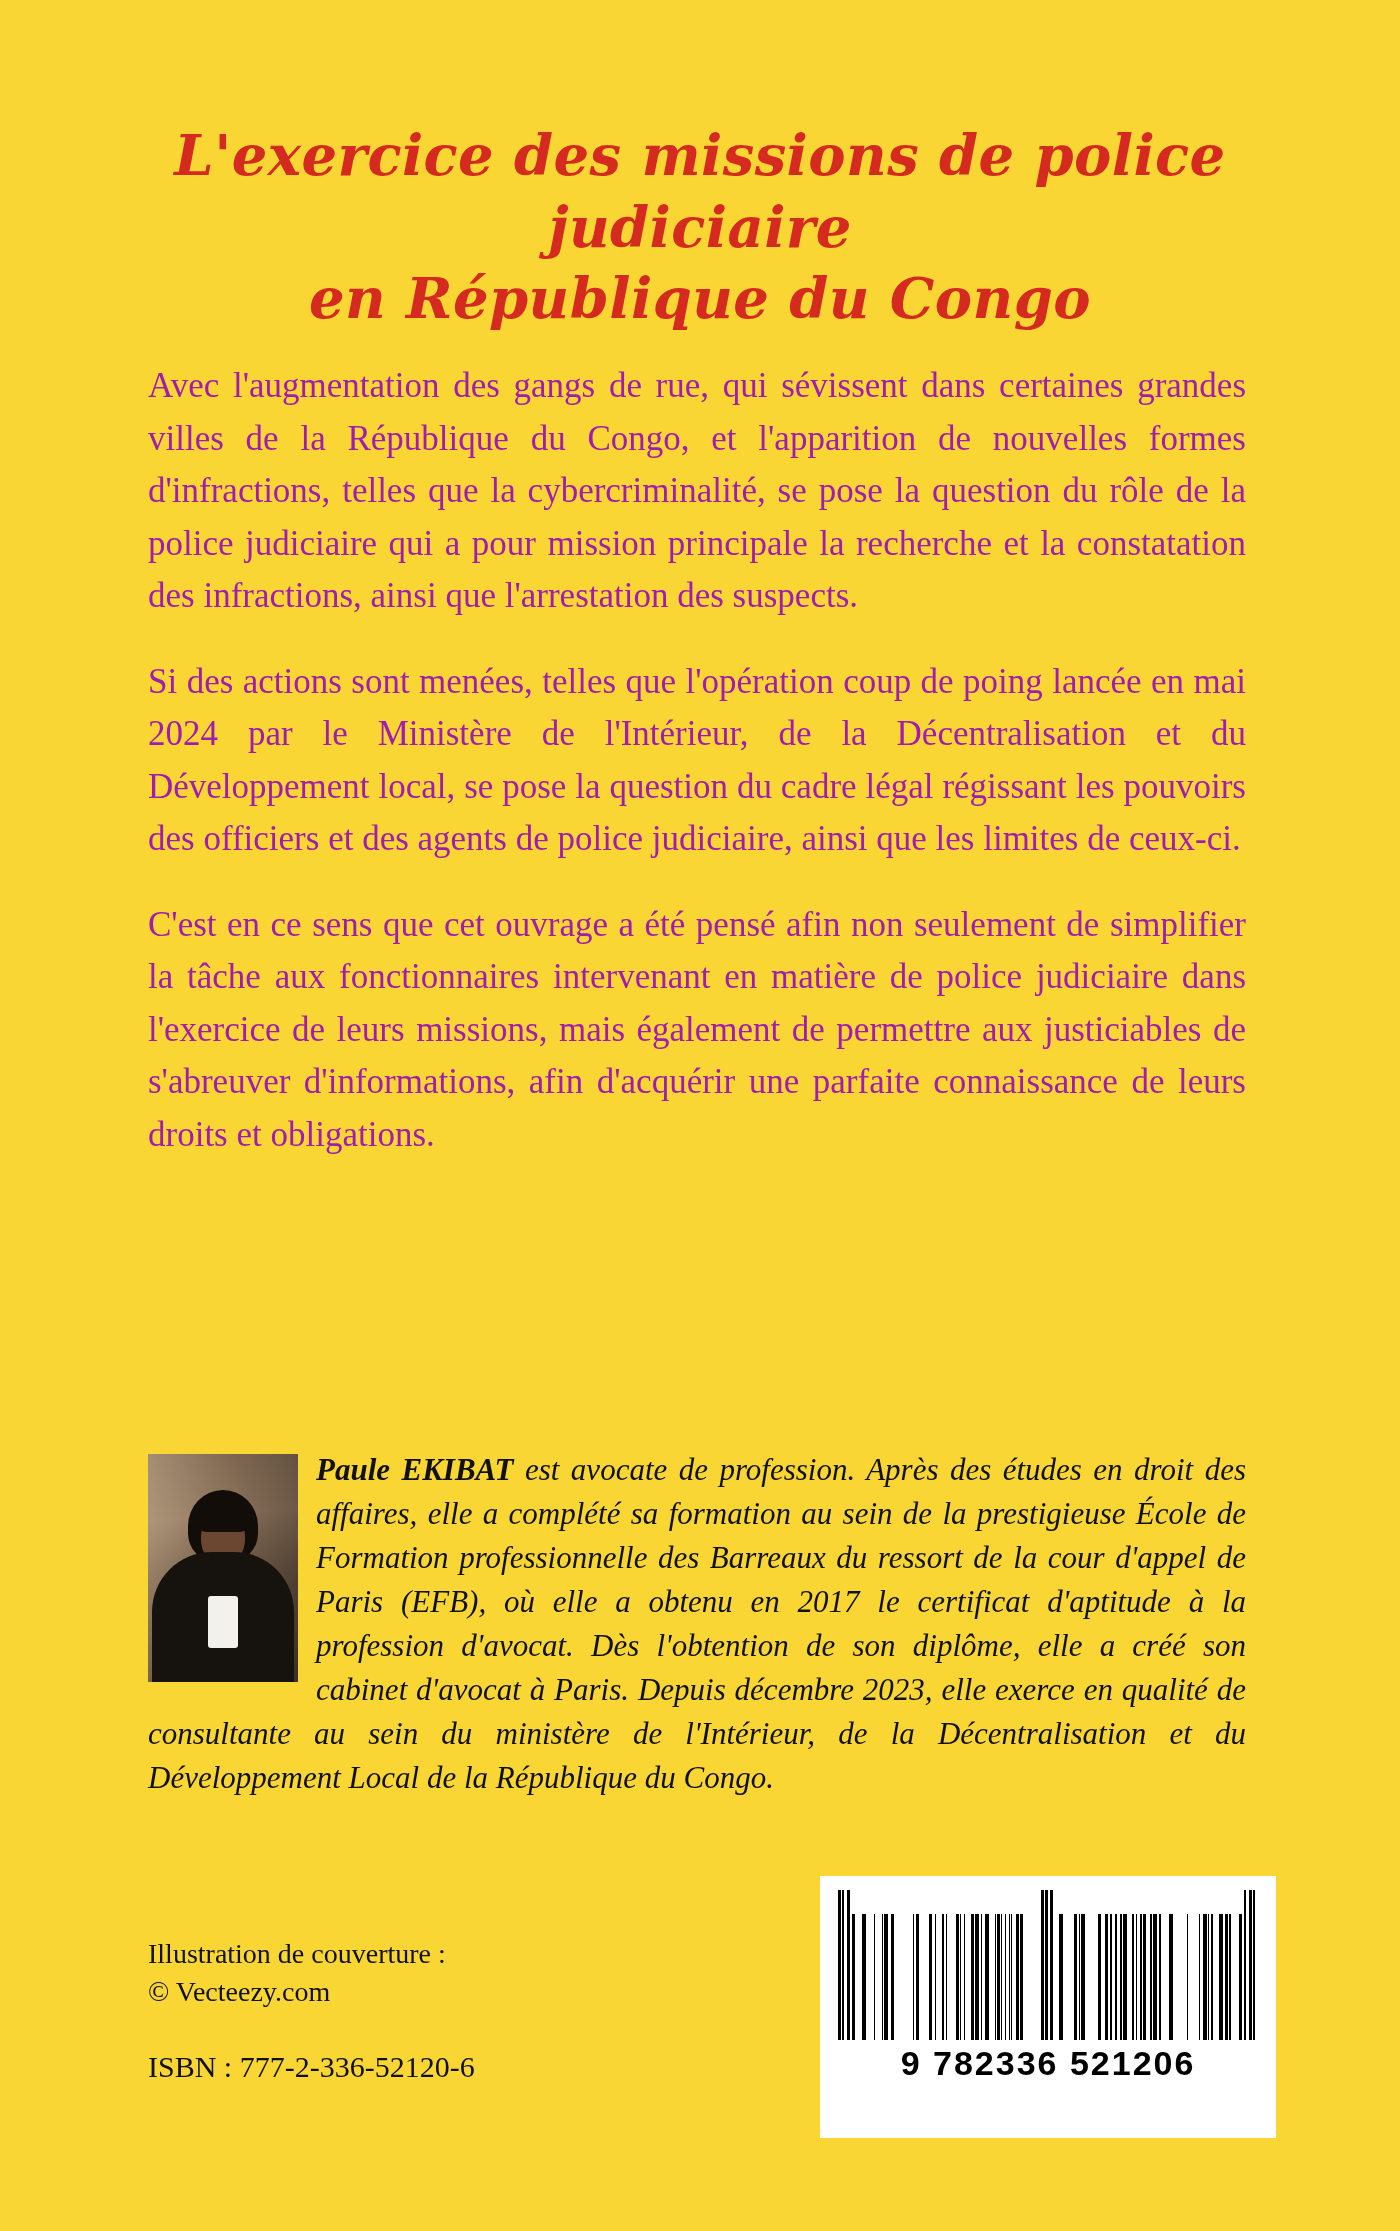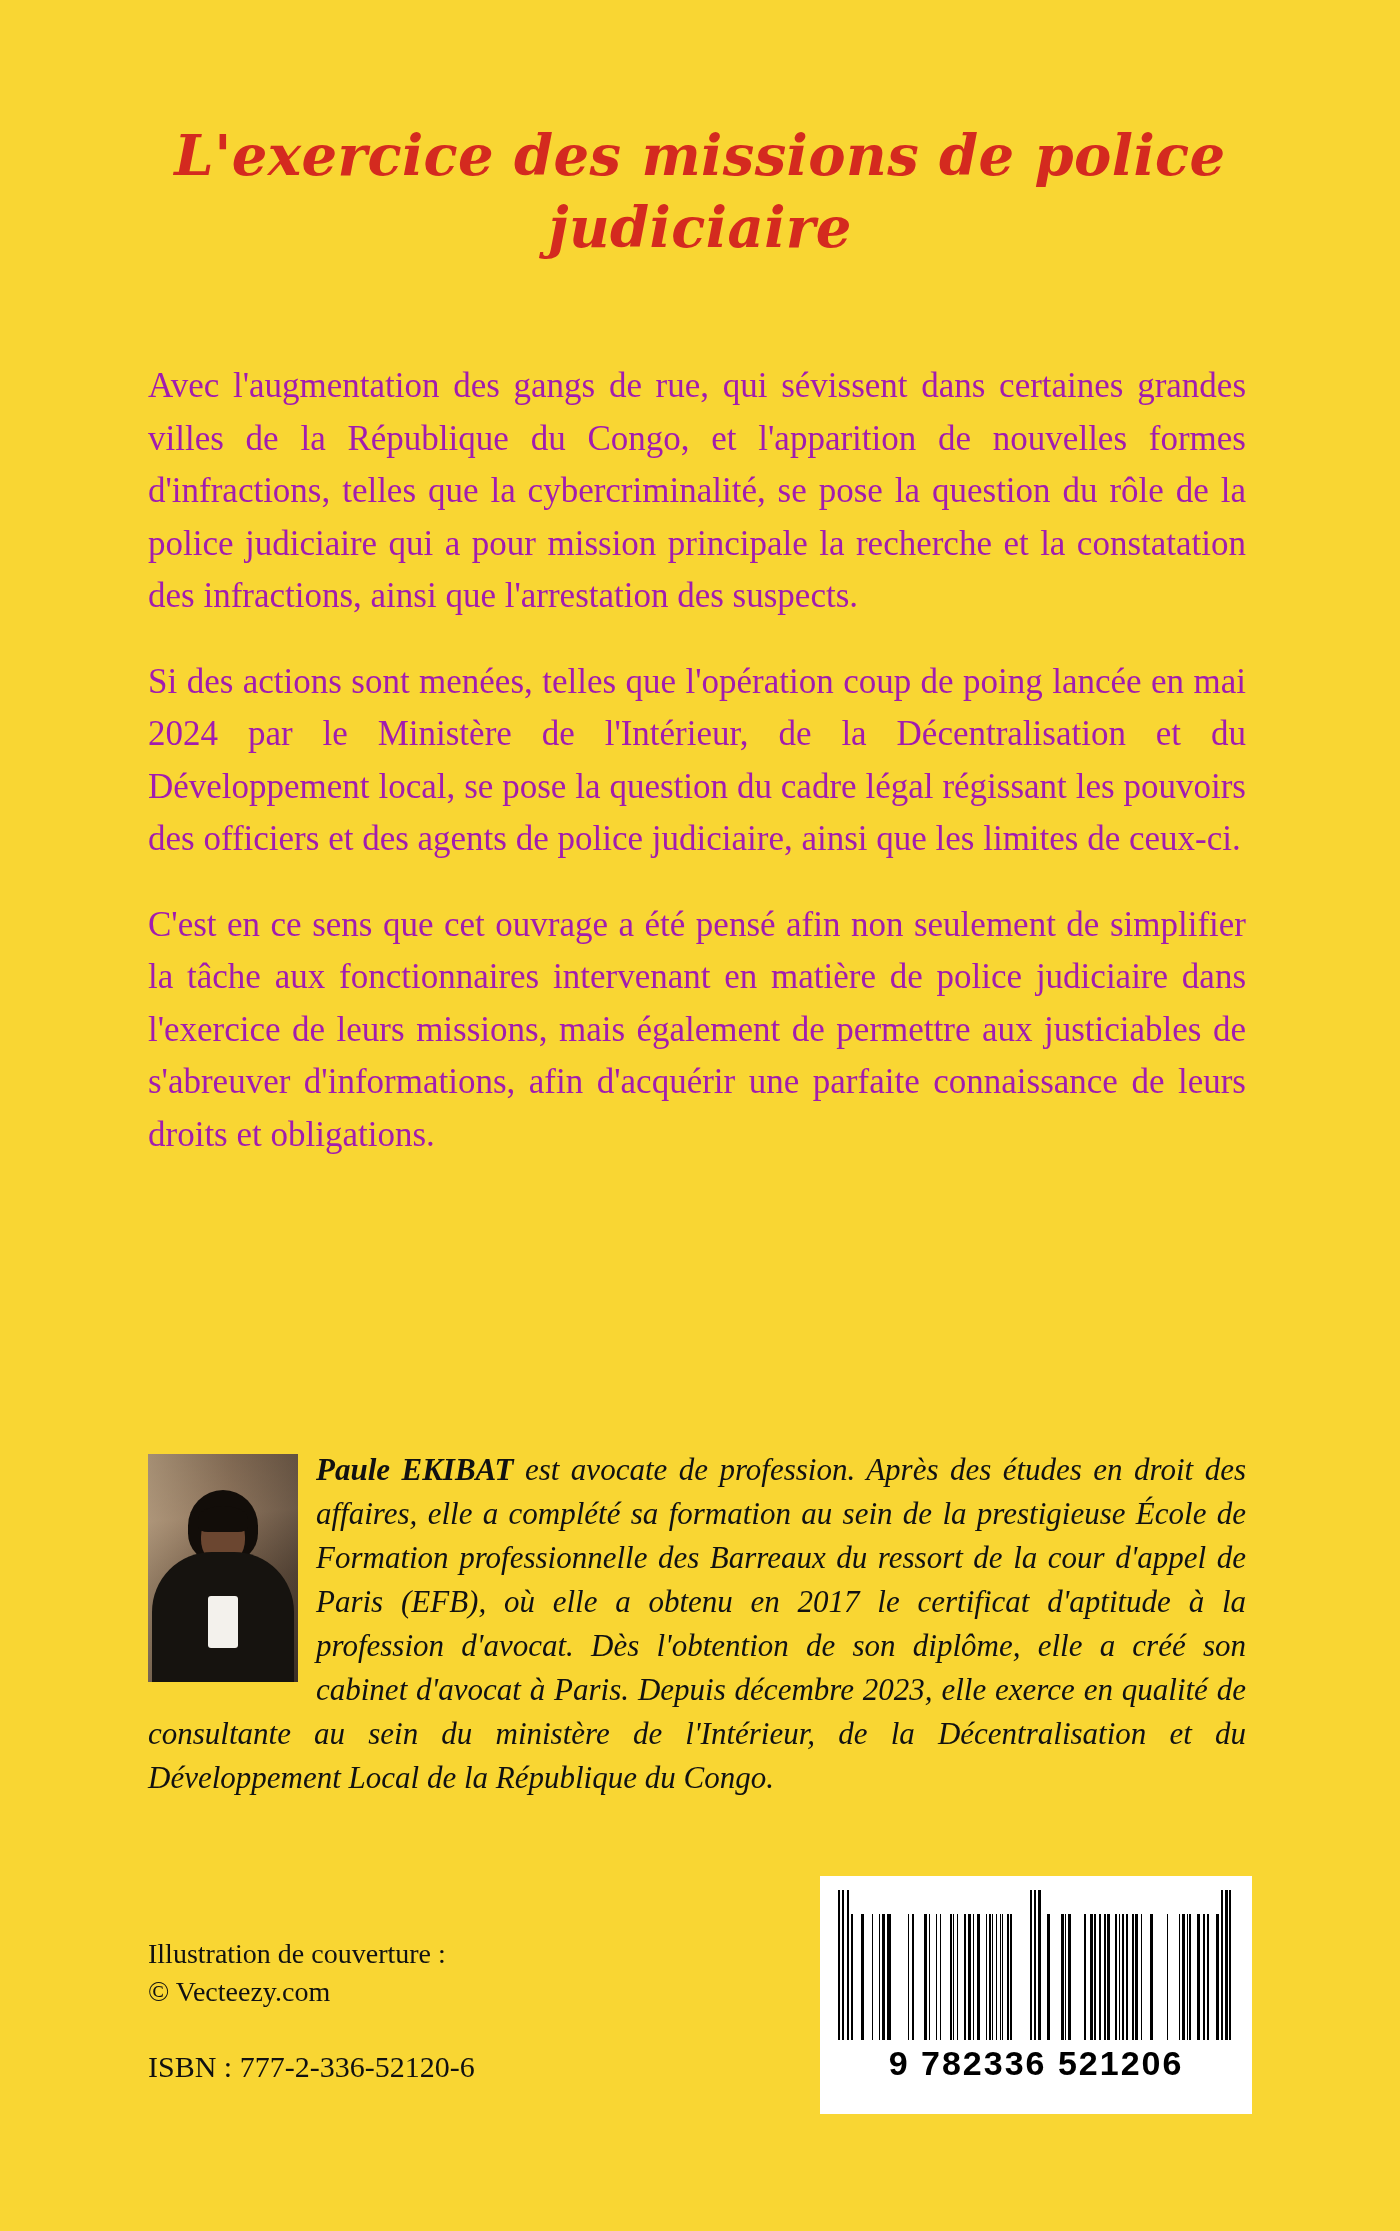--- a/index.html
+++ b/index.html
@@ -159,21 +159,21 @@
     font-size: 42px;
   }
 
   .barcode-box {
     position: absolute;
     left: 820px;
     top: 1876px;
     width: 432px;
     height: 238px;
     background: #ffffff;
-    padding: 0;
+    padding: 12px;
   }
   .barcode-inner {
     position: absolute;
     left: 18px;
     top: 14px;
     right: 18px;
     height: 150px;
     display: flex;
     align-items: flex-end;
     gap: 0;
@@ -196,20 +196,21 @@
     font-weight: 600;
   }
 </style>
 </head>
 <body>
 
 <div class="page">
 
   <div class="title-block">
     <div class="title-line">L'exercice des missions de police judiciaire</div>
+    <div class="title-line">en République du Congo</div>
   </div>
 
   <div class="body-block">
     <p class="para">Avec l'augmentation des gangs de rue, qui sévissent dans certaines grandes villes de la République du Congo, et l'apparition de nouvelles formes d'infractions, telles que la cybercriminalité, se pose la question du rôle de la police judiciaire qui a pour mission principale la recherche et la constatation des infractions, ainsi que l'arrestation des suspects.</p>
     <p class="para">Si des actions sont menées, telles que l'opération coup de poing lancée en mai 2024 par le Ministère de l'Intérieur, de la Décentralisation et du Développement local, se pose la question du cadre légal régissant les pouvoirs des officiers et des agents de police judiciaire, ainsi que les limites de ceux-ci.</p>
     <p class="para">C'est en ce sens que cet ouvrage a été pensé afin non seulement de simplifier la tâche aux fonctionnaires intervenant en matière de police judiciaire dans l'exercice de leurs missions, mais également de permettre aux justiciables de s'abreuver d'informations, afin d'acquérir une parfaite connaissance de leurs droits et obligations.</p>
   </div>
 
   <div class="bio-block">
     <div class="bio-photo">

